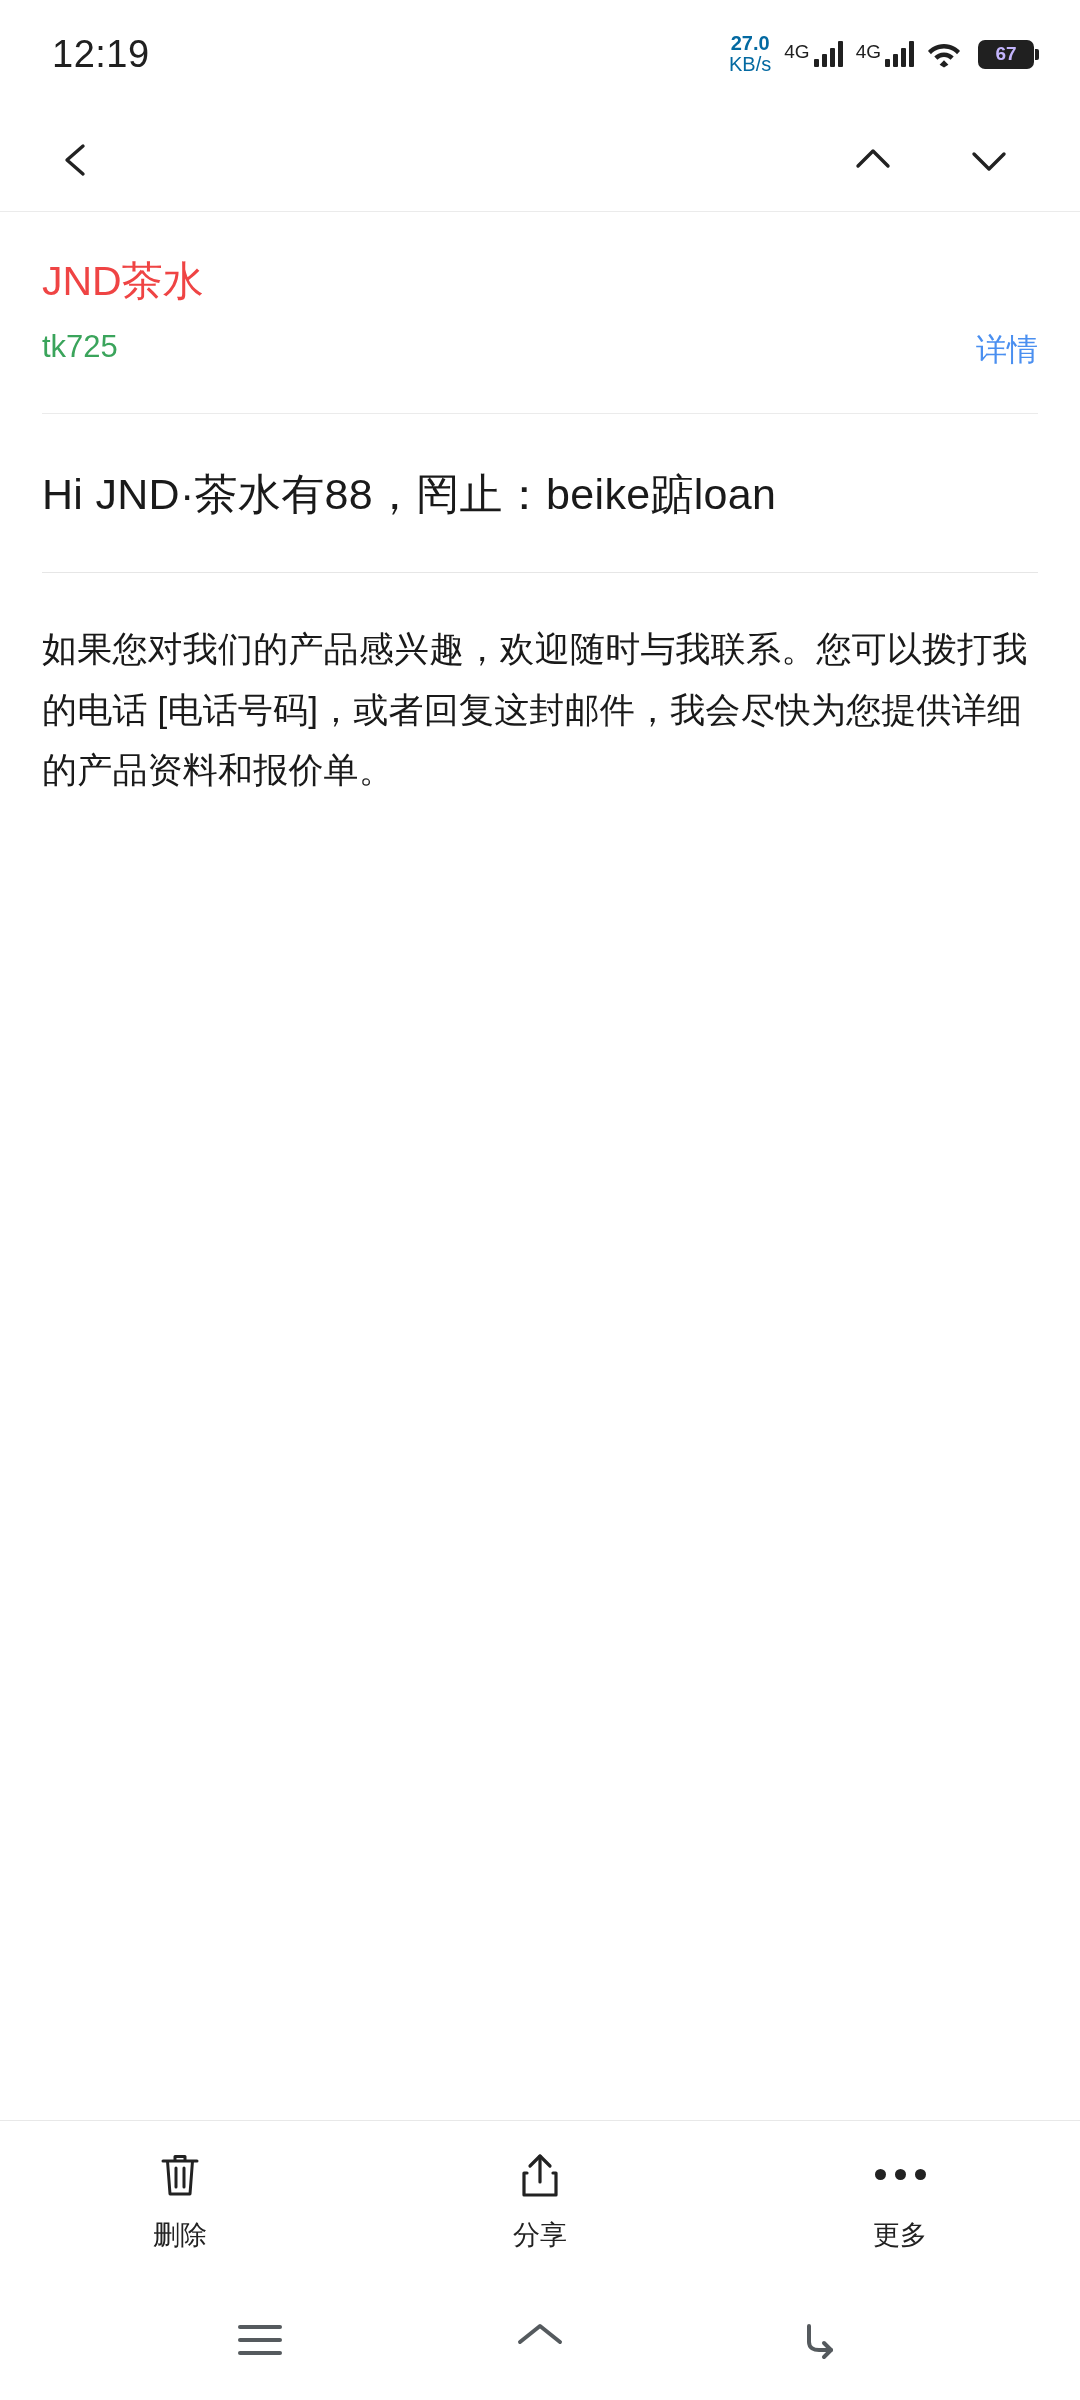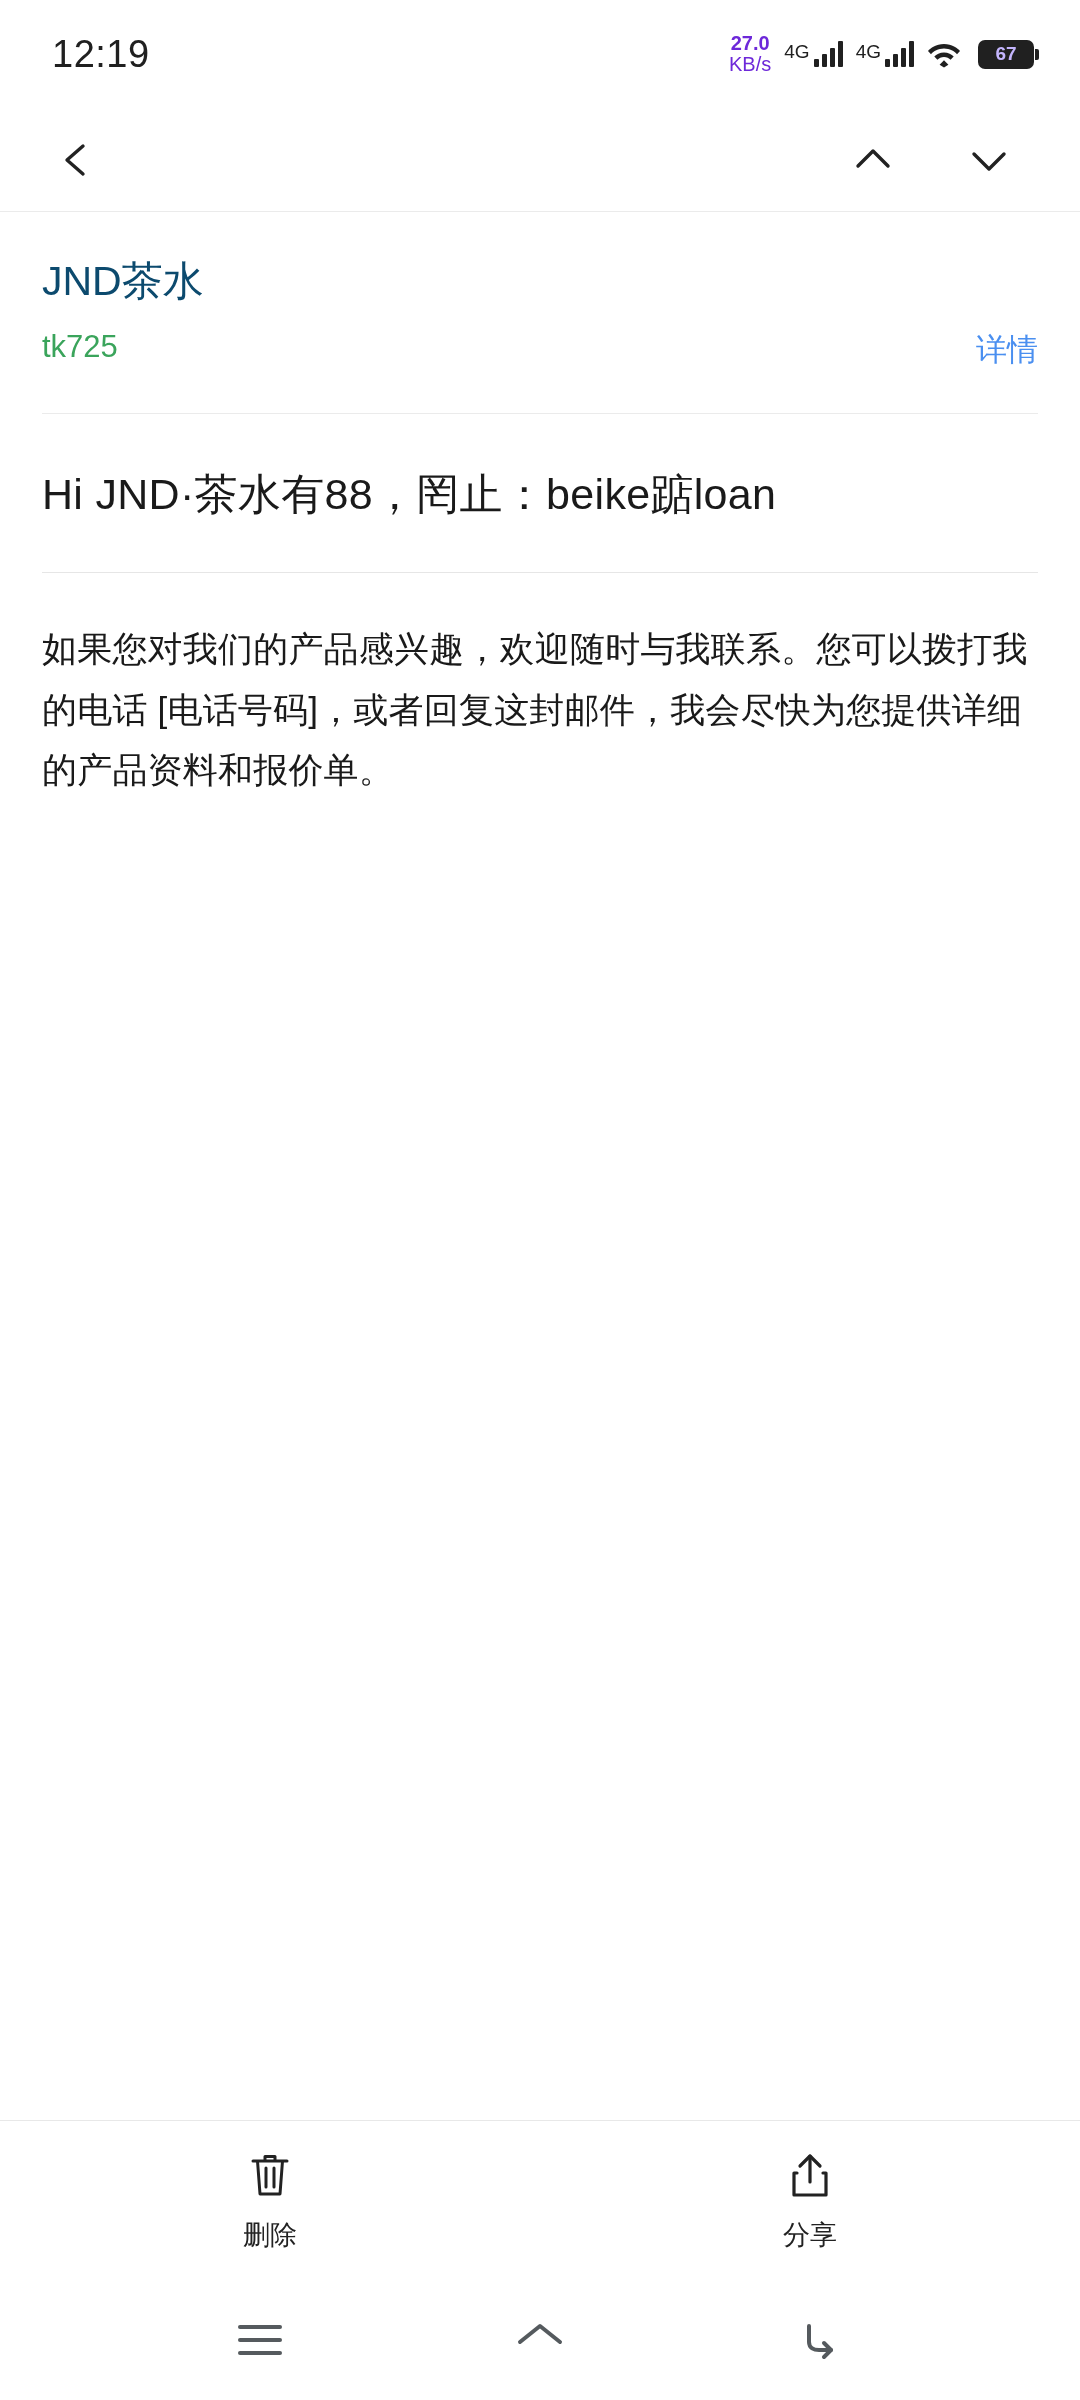--- a/index.html
+++ b/index.html
@@ -37,21 +37,21 @@
   .status-right {
     display: flex;
     align-items: center;
     gap: 13px;
   }
   .net-speed {
     display: flex;
     flex-direction: column;
     align-items: center;
     line-height: 1.05;
-    color: #6d28d9;
+    color: #0369a1;
   }
   .net-speed .n1 { font-size: 20px; font-weight: bold; }
   .net-speed .n2 { font-size: 20px; }
   .sim-group {
     display: flex;
     align-items: flex-end;
     gap: 4px;
   }
   .sim-label {
     font-size: 19px;
@@ -121,21 +121,21 @@
   }
   .chev-left svg, .chev-up svg, .chev-down svg { display: block; }
   .nav-right { display: flex; gap: 42px; }
 
   
   .subject-block {
     padding: 44px 42px 0 42px;
   }
   .subject-title {
     font-size: 41px;
-    color: #0c4a6e;
+    color: #ef4444;
     line-height: 1.25;
   }
   .sender-row {
     display: flex;
     align-items: flex-start;
     justify-content: space-between;
     margin-top: 22px;
     padding-bottom: 42px;
     border-bottom: 1px solid #ebebeb;
   }
@@ -330,20 +330,30 @@
         <svg viewBox="0 0 44 48" width="44" height="48" aria-hidden="true">
           <path d="M22 5 L22 31" stroke="#222" stroke-width="3.2" stroke-linecap="round" fill="none"></path>
           <path d="M12 15 L22 5 L32 15" stroke="#222" stroke-width="3.2" stroke-linecap="round" stroke-linejoin="round" fill="none"></path>
           <path d="M9 22 H6 V44 H38 V22 H35" stroke="#222" stroke-width="3.2" fill="none" stroke-linejoin="round" stroke-linecap="round"></path>
         </svg>
       </span>
       <span class="label">分享</span>
     </div>
 
 
+    <div class="action">
+      <span class="glyph">
+        <span class="dots">
+            <i></i>
+            <i></i>
+            <i></i>
+          </span>
+      </span>
+      <span class="label">更多</span>
+    </div>
 
   </div>
 
   <div class="sys-nav">
     <div class="sys-btn">
       <span class="hamburger">
           <i></i>
           <i></i>
           <i></i>
         </span>

